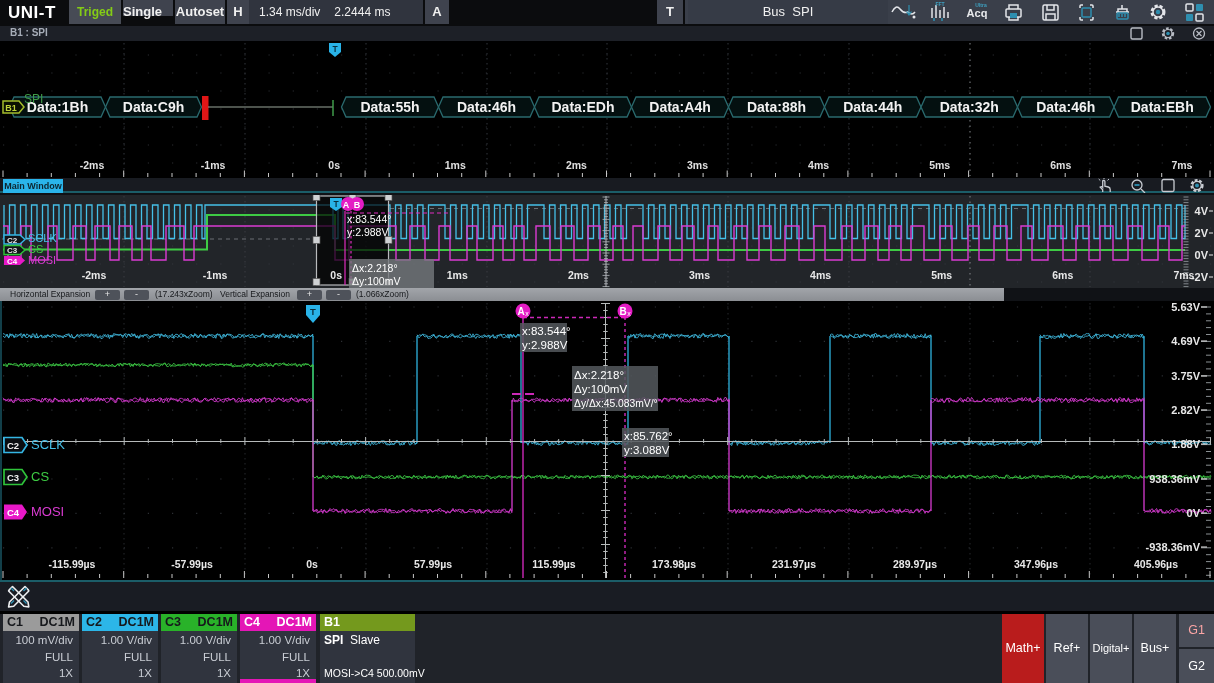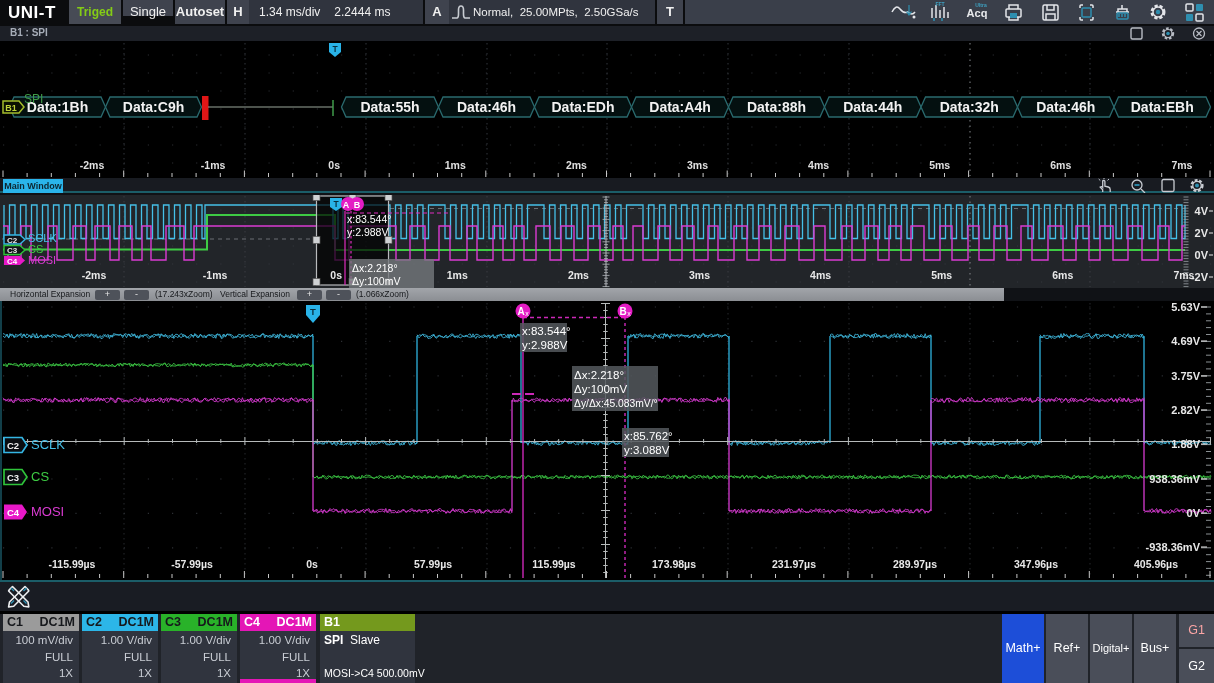--- a/index.html
+++ b/index.html
@@ -1,26 +1,24 @@
 <!DOCTYPE html>
 <html><head><meta charset="utf-8"><style>*{margin:0;padding:0;box-sizing:border-box}body{font-family:"Liberation Sans",sans-serif;background:#000;width:1214px;height:683px;overflow:hidden}svg text{font-family:"Liberation Sans",sans-serif}</style></head><body>
 <div style="position:relative;width:1214px;height:683px;background:#101216">
     <div style="position:absolute;left:0;top:0;width:1214px;height:26px;background:#0b0c0e">
       <div style="position:absolute;left:8px;top:3px;font-size:17px;font-weight:bold;color:#fff;letter-spacing:0.5px;transform:scaleY(0.92)">UNI-T</div>
       <div style="position:absolute;left:69px;top:0;width:52px;height:24px;background:#474b55;color:#84cc16;font-size:12px;font-weight:bold;text-align:center;line-height:24px">Triged</div>
-      <div style="position:absolute;left:123px;top:0;width:50px;height:16px;background:#3f434e;color:#f0f0f0;font-size:13px;font-weight:normal;text-align:center;line-height:24px">Single</div>
+      <div style="position:absolute;left:123px;top:0;width:50px;height:16px;background:#3f434e;color:#f0f0f0;font-size:13px;font-weight:bold;line-height:24px">Single</div>
       <div style="position:absolute;left:175px;top:0;width:50px;height:24px;background:#3f434e;color:#f0f0f0;font-size:13px;font-weight:bold;text-align:center;line-height:24px">Autoset</div>
       <div style="position:absolute;left:227px;top:0;width:22px;height:24px;background:#3f434e;color:#f0f0f0;font-size:13px;font-weight:bold;text-align:center;line-height:24px">H</div>
       <div style="position:absolute;left:249px;top:0;width:174px;height:24px;background:#30343e;color:#f0f0f0;font-size:12px;line-height:24px"><span style="margin-left:10px">1.34 ms/div</span><span style="margin-left:14px">2.2444 ms</span></div>
       <div style="position:absolute;left:425px;top:0;width:24px;height:24px;background:#3f434e;color:#f0f0f0;font-size:13px;font-weight:bold;text-align:center;line-height:24px">A</div>
-      <div style="position:absolute;left:449px;top:0;width:206px;height:24px;background:#30343e;color:#f0f0f0;font-size:13px;line-height:24px"><svg width="24" height="24" style="position:absolute;left:0;top:0" viewBox="0 0 24 24">
-          <path d="M3 18 H8 Q9.5 18 9.5 14 V10 Q9.5 6 12 6 Q14.5 6 14.5 10 V14 Q14.5 18 16 18 H21" stroke="#c8ccd2" stroke-width="1.6" fill="none"></path>
-        </svg><span style="margin-left:24px;font-size:11.5px">Normal,&nbsp; 25.00MPts,&nbsp; 2.50GSa/s</span></div>
       <div style="position:absolute;left:657px;top:0;width:26px;height:24px;background:#3f434e;color:#f0f0f0;font-size:13px;font-weight:bold;text-align:center;line-height:24px">T</div>
       <div style="position:absolute;left:685px;top:0;width:529px;height:24px;background:#3a3f4a"></div>
+      <div style="position:absolute;left:688px;top:0;width:200px;height:24px;background:#363b46;color:#f0f0f0;font-size:13px;line-height:24px;text-align:center">Bus&nbsp; SPI</div>
       <svg width="330" height="24" style="position:absolute;left:884px;top:0" viewBox="0 0 330 24">
         <path d="M8 12 Q12 4 16 9 T24 12 Q28 16 31 12" stroke="#e4e6ea" fill="none" stroke-width="1.5"></path>
         <path d="M25 5 V14 M22.5 11.5 L25 15 L27.5 11.5" stroke="#2e8fb0" fill="none" stroke-width="1.2"></path>
         <circle cx="30" cy="17" r="1.5" fill="#e4e6ea"></circle>
         <path d="M48 18V8 M52 18V5 M56 18V10 M60 18V7 M64 18V12" stroke="#e4e6ea" fill="none" stroke-width="1.5"></path>
         <path d="M50 18v3 M58 18v3" stroke="#2e8fb0" fill="none" stroke-width="1.5"></path>
         <text x="56" y="6" font-size="5" fill="#3ea0c0" text-anchor="middle" font-weight="bold">FFT</text>
         <text x="93" y="16.5" font-size="11" font-weight="bold" fill="#e8eaec" text-anchor="middle">Acq</text>
         <text x="97" y="7" font-size="5" fill="#3ea0c0" text-anchor="middle" font-weight="bold">Ultra</text>
         <rect x="122" y="9" width="15" height="8" rx="1" stroke="#e4e6ea" fill="none" stroke-width="1.5"></rect>
@@ -329,19 +327,19 @@
         <div style="position:absolute;right:6px;top:20.0px;font-size:11.5px;color:#c9cdd4">1.00 V/div</div>
         <div style="position:absolute;right:6px;top:36.5px;font-size:11.5px;color:#c9cdd4">FULL</div>
         <div style="position:absolute;right:6px;top:53.0px;font-size:11.5px;color:#c9cdd4">1X</div>
         <div style="position:absolute;left:0;bottom:0;width:76px;height:4px;background:#e416b6"></div>
       </div>
       <div style="position:absolute;left:320px;top:0;width:95px;height:69px;background:#30343e">
         <div style="position:absolute;left:0;top:0;width:95px;height:17px;background:#74991d;color:#fff;font-size:12.5px;font-weight:bold;line-height:17px"><span style="margin-left:4px">B1</span></div>
         <div style="position:absolute;left:4px;top:19px;font-size:12px;color:#fff"><b>SPI</b>&nbsp; Slave</div>
         <div style="position:absolute;left:4px;top:53px;font-size:10.5px;color:#fff;white-space:nowrap">MOSI-&gt;C4 500.00mV</div>
       </div>
-      <div style="position:absolute;left:1002px;top:0;width:42px;height:69px;background:#1d4ed8;color:#fff;font-size:12.5px;text-align:center;line-height:69px">Math+</div>
+      <div style="position:absolute;left:1002px;top:0;width:42px;height:69px;background:#b91c1c;color:#fff;font-size:12.5px;text-align:center;line-height:69px">Math+</div>
       <div style="position:absolute;left:1046px;top:0;width:42px;height:69px;background:#4a4e59;color:#fff;font-size:12.5px;text-align:center;line-height:69px">Ref+</div>
       <div style="position:absolute;left:1090px;top:0;width:42px;height:69px;background:#4a4e59;color:#fff;font-size:11px;text-align:center;line-height:69px">Digital+</div>
       <div style="position:absolute;left:1134px;top:0;width:42px;height:69px;background:#4a4e59;color:#fff;font-size:12.5px;text-align:center;line-height:69px">Bus+</div>
       <div style="position:absolute;left:1179px;top:0;width:35px;height:33px;background:#4a4e59;color:#fca5a5;font-size:12.5px;text-align:center;line-height:33px">G1</div>
       <div style="position:absolute;left:1179px;top:35px;width:35px;height:34px;background:#4a4e59;color:#fff;font-size:12.5px;text-align:center;line-height:34px">G2</div>
     </div>
   </div>
 </body></html>

